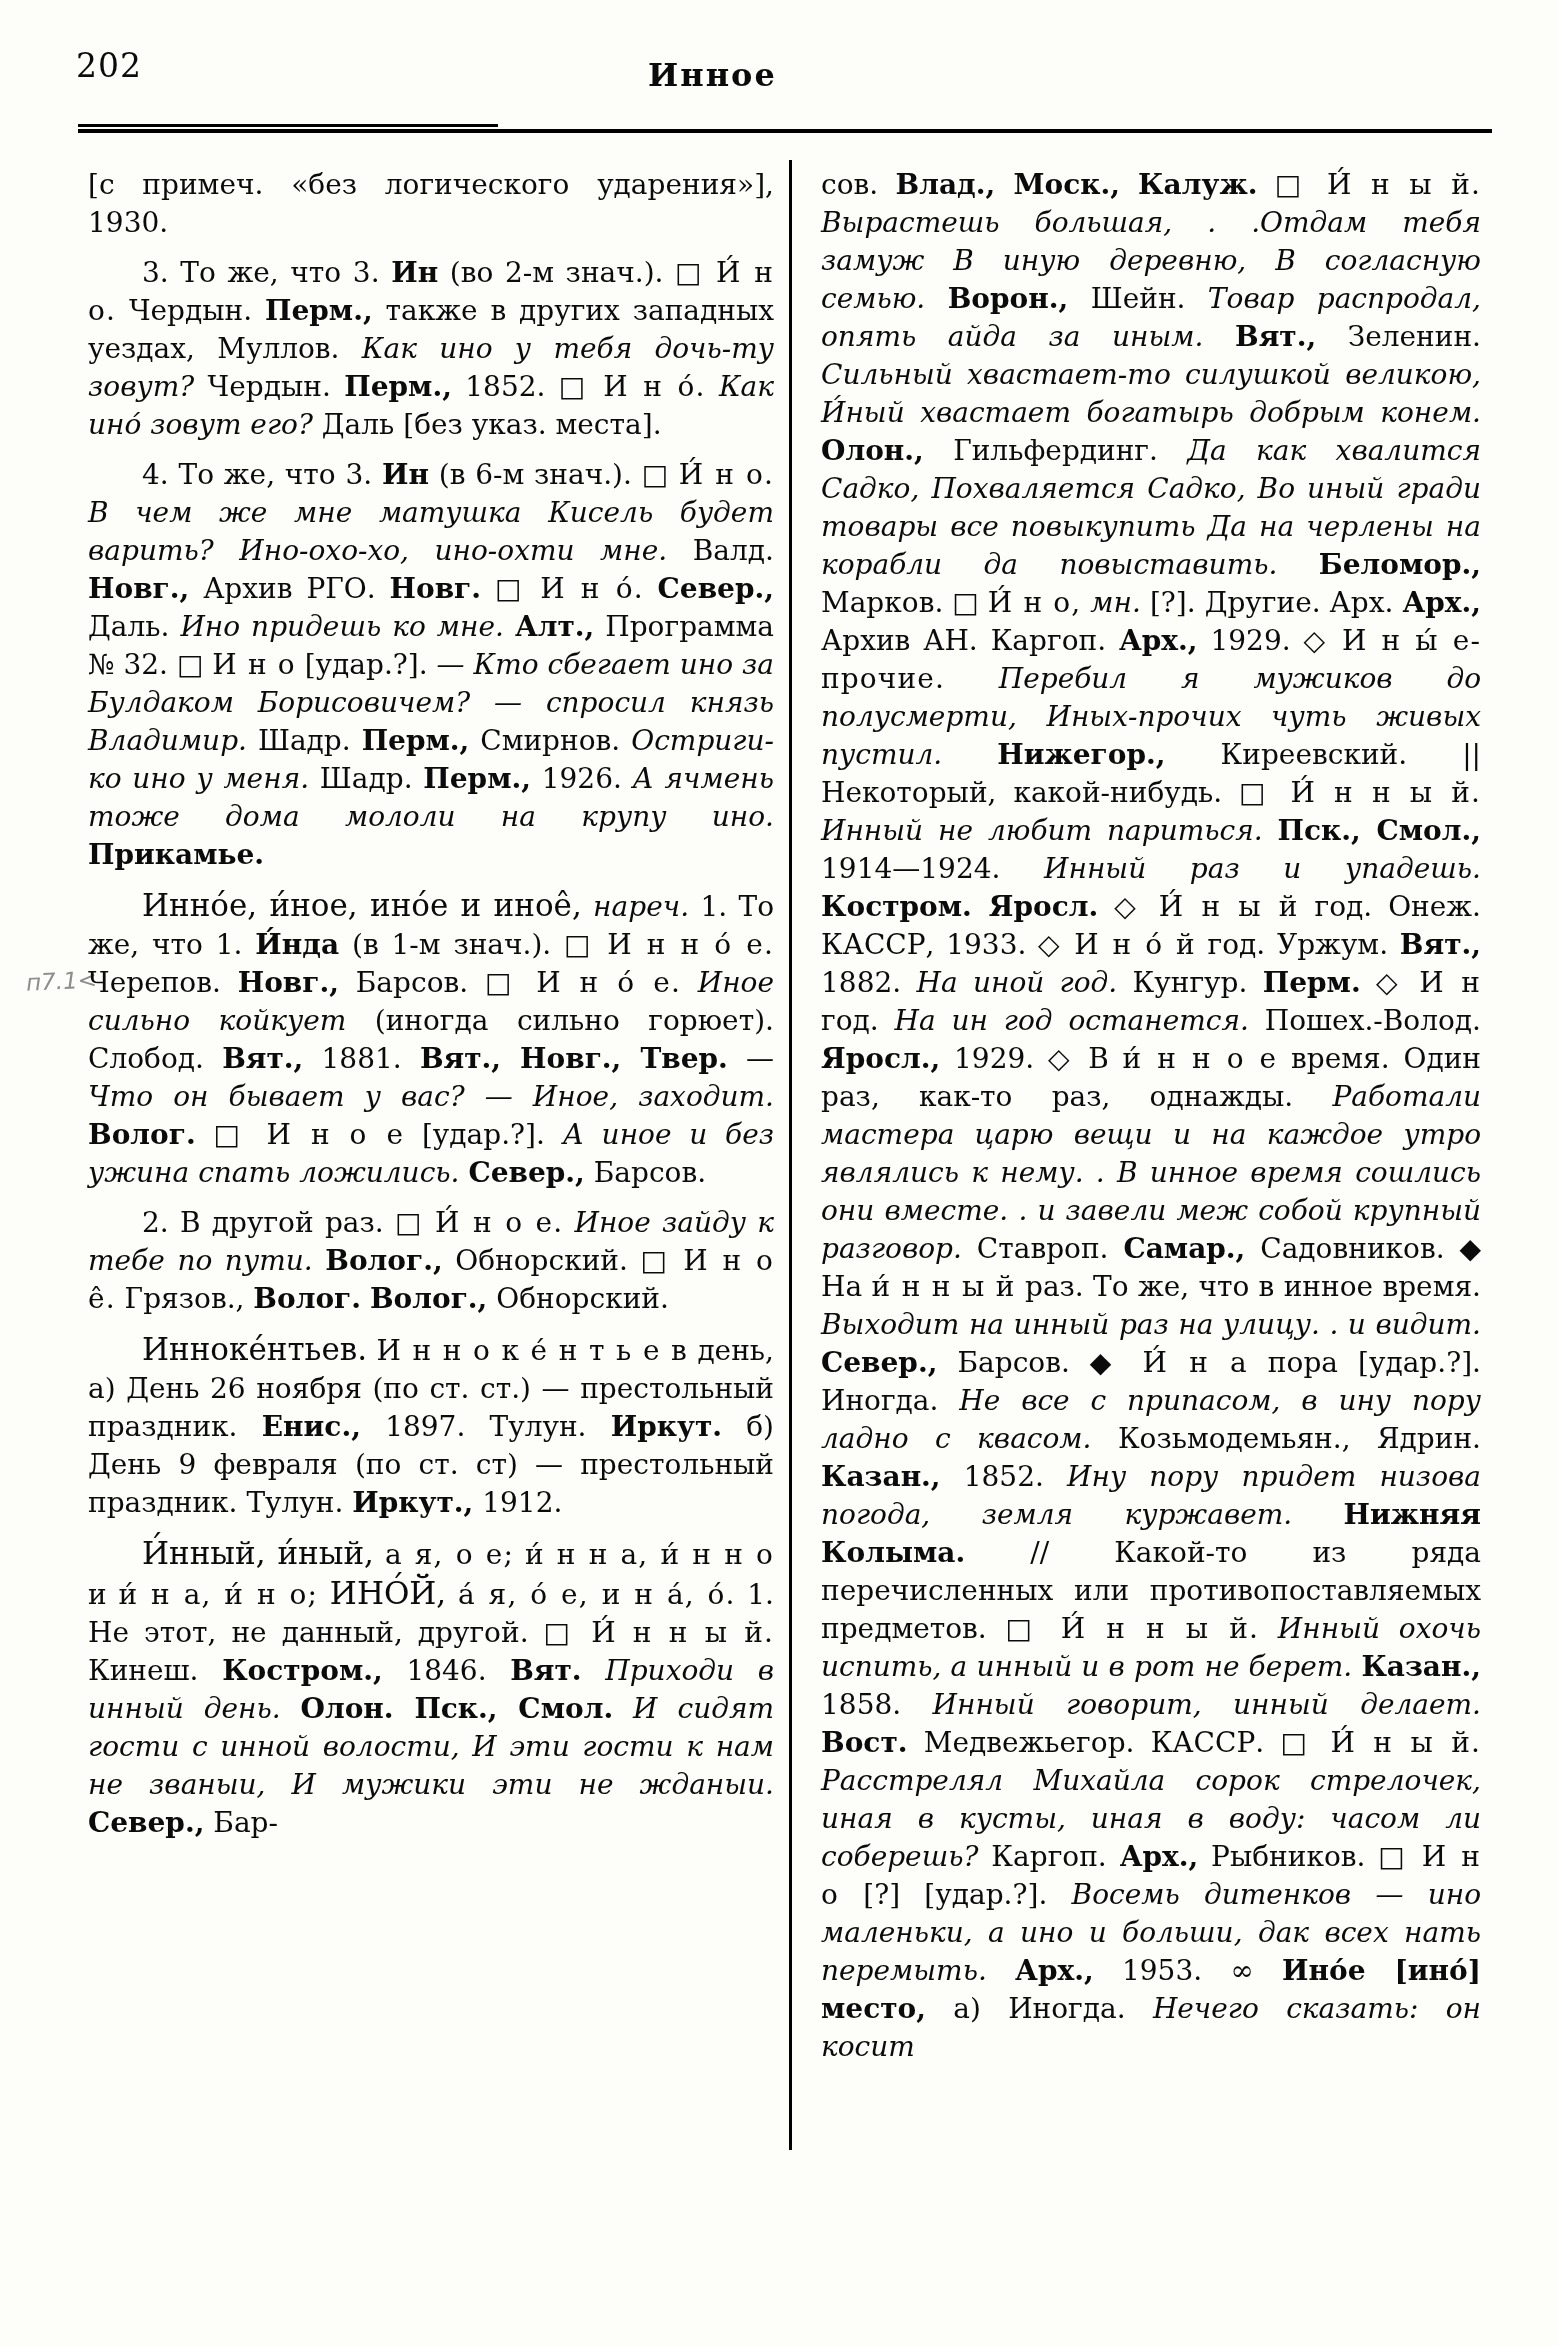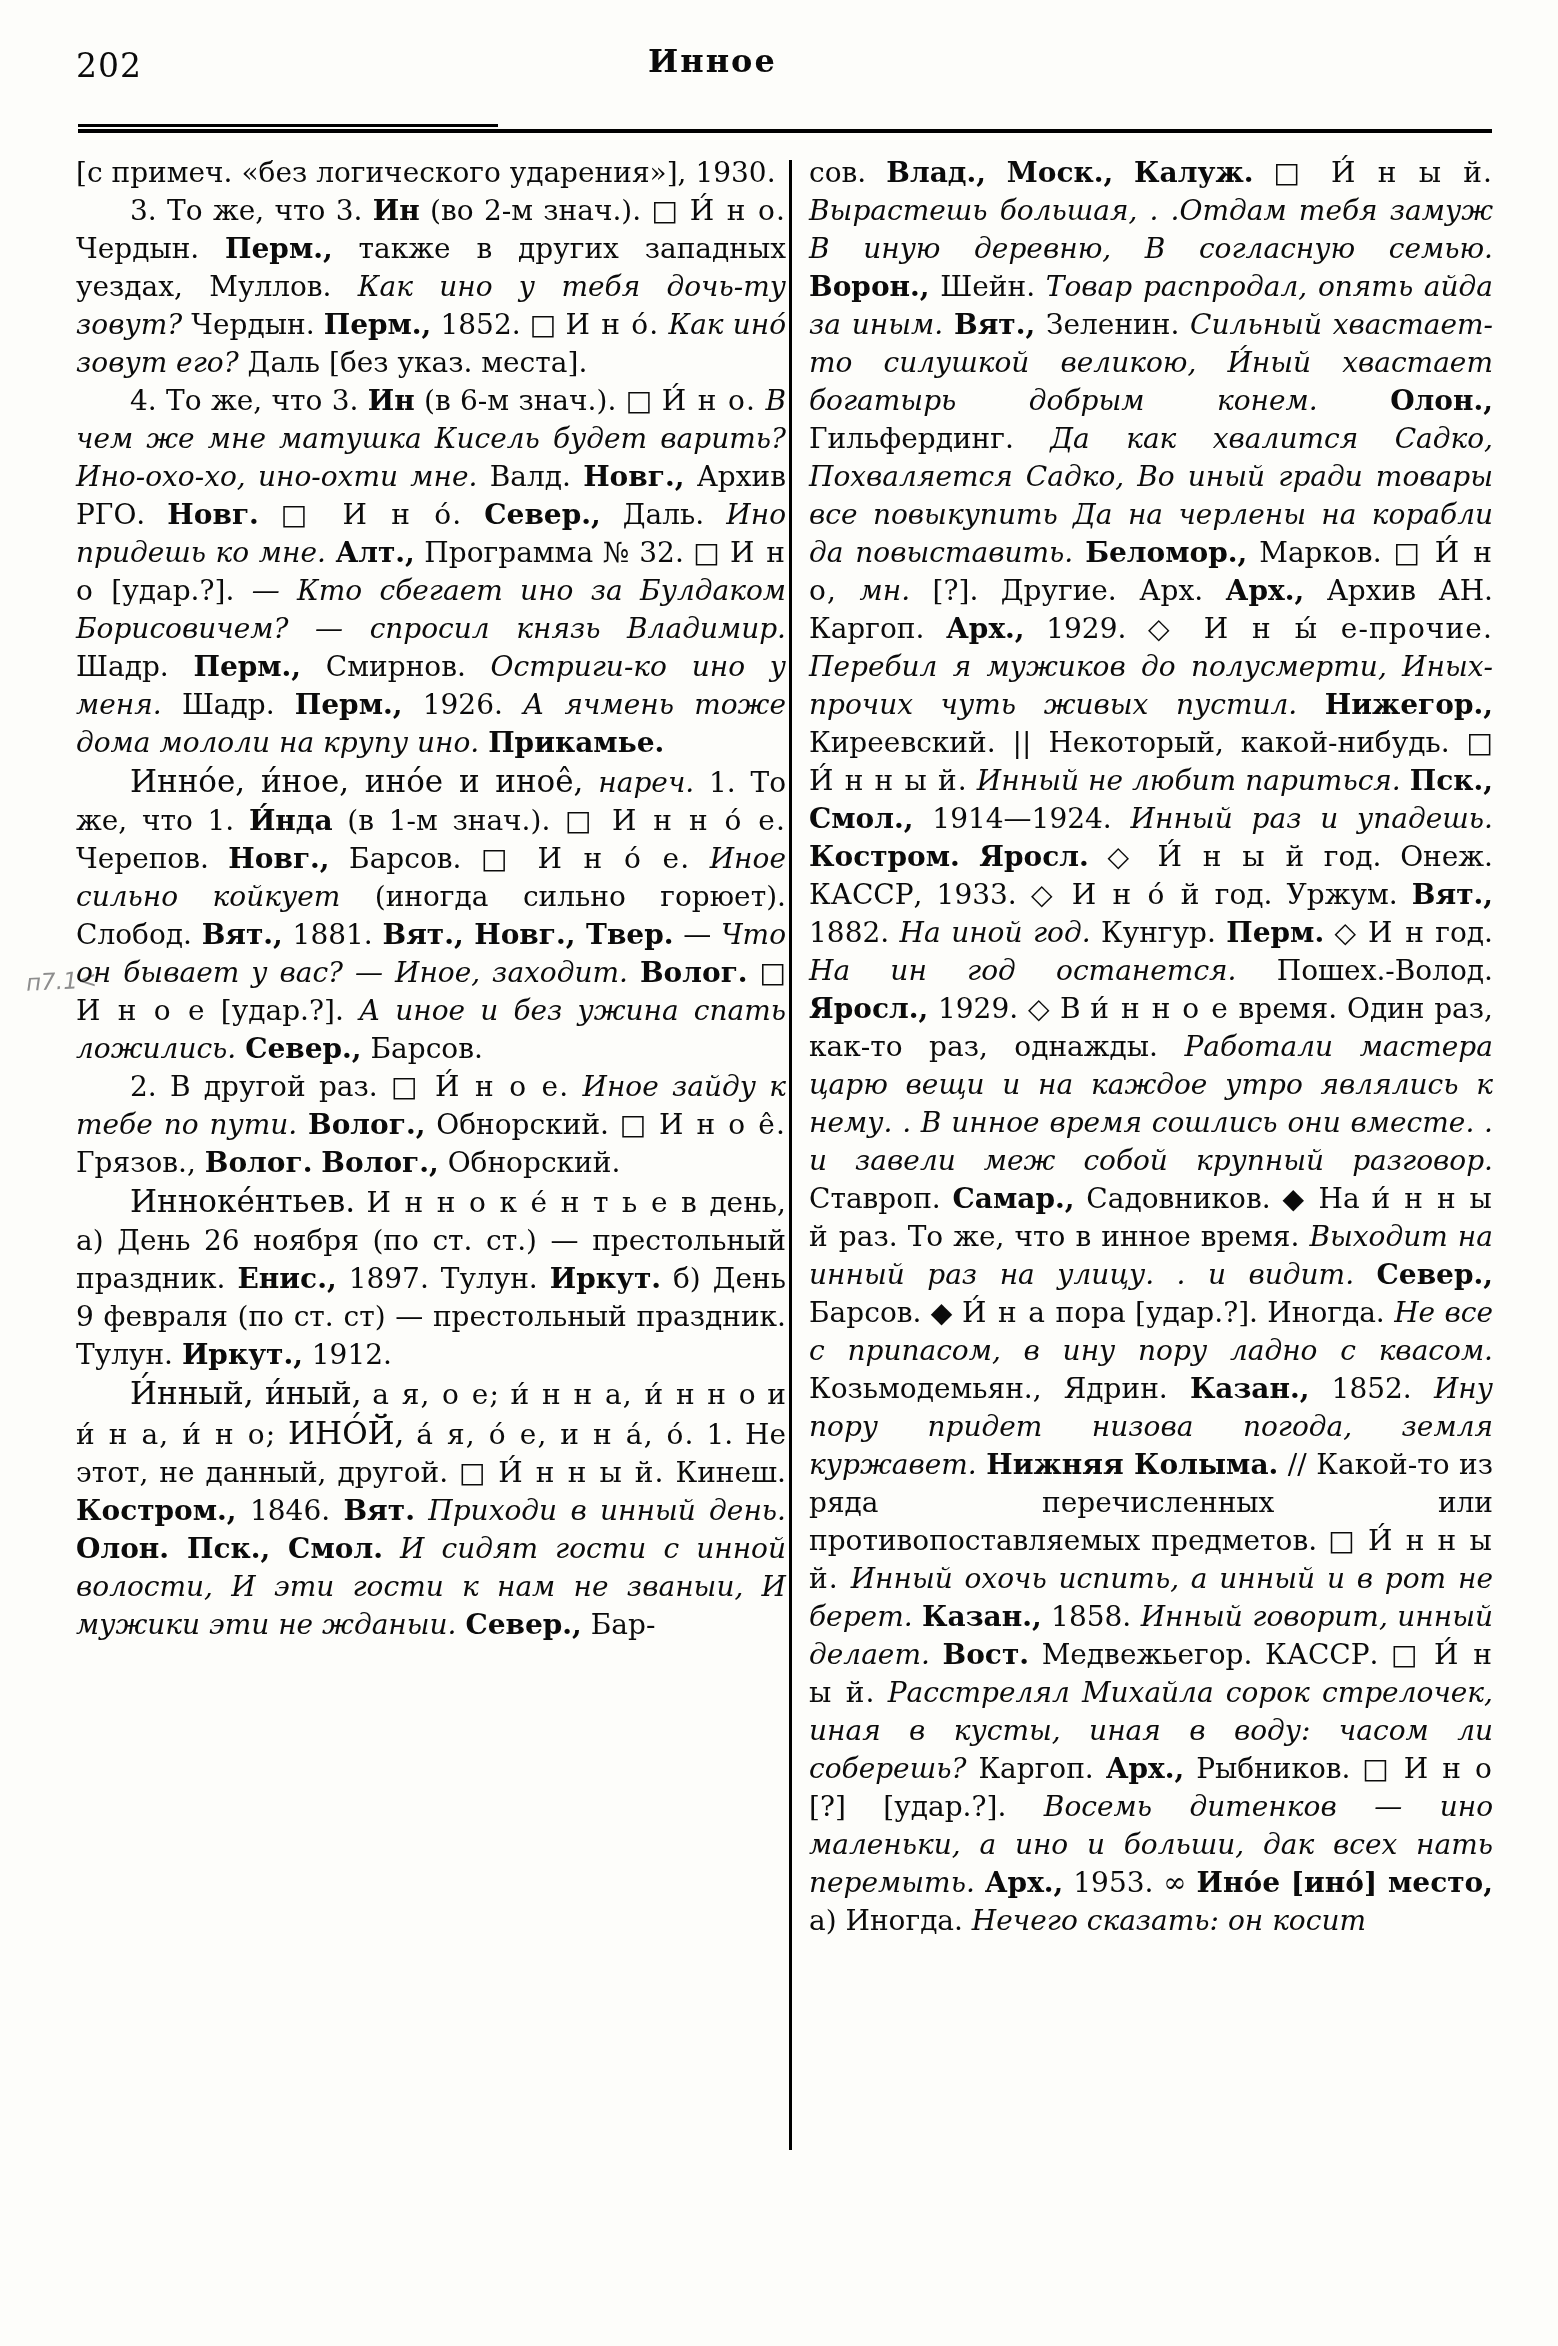--- a/index.html
+++ b/index.html
@@ -9,21 +9,21 @@
     color:#0b0b0b;
     font-family:"DejaVu Serif", serif;
     position:relative;
     overflow:hidden;
   }
   .page-number{
     position:absolute;left:76px;top:46px;
     font-size:33px;letter-spacing:1px;
   }
   .running-head{
-    position:absolute;left:648px;top:42px;
+    position:absolute;left:648px;top:56px;
     font-size:32px;font-weight:bold;letter-spacing:2px;
   }
   .header-rule{
     position:absolute;left:78px;top:129px;
     width:1414px;height:4px;background:#000;
   }
   .header-rule-frag{
     position:absolute;left:78px;top:124px;
     width:420px;height:3px;background:#000;
   }
@@ -38,21 +38,21 @@
     font-size:23px;color:#8d8d8d;
     transform:rotate(-3deg);
   }
   .col{
     position:absolute;top:154px;
     font-size:28px;line-height:38px;
     text-align:justify;
   }
   .col-left{left:76px;width:710px;}
   .col-right{left:809px;width:684px;}
-  .para{margin:0;padding:0;}
+  .para{margin:12px;padding:0;}
   .para.indent{text-indent:54px;}
   .run-b{font-weight:bold;}
   .run-i{font-style:italic;}
   .run-sp{letter-spacing:0.04em;}
   .run-hb{font-weight:normal;font-size:31px;}
 </style>
 </head>
 <body>
 
 <div class="page-number">202</div>

